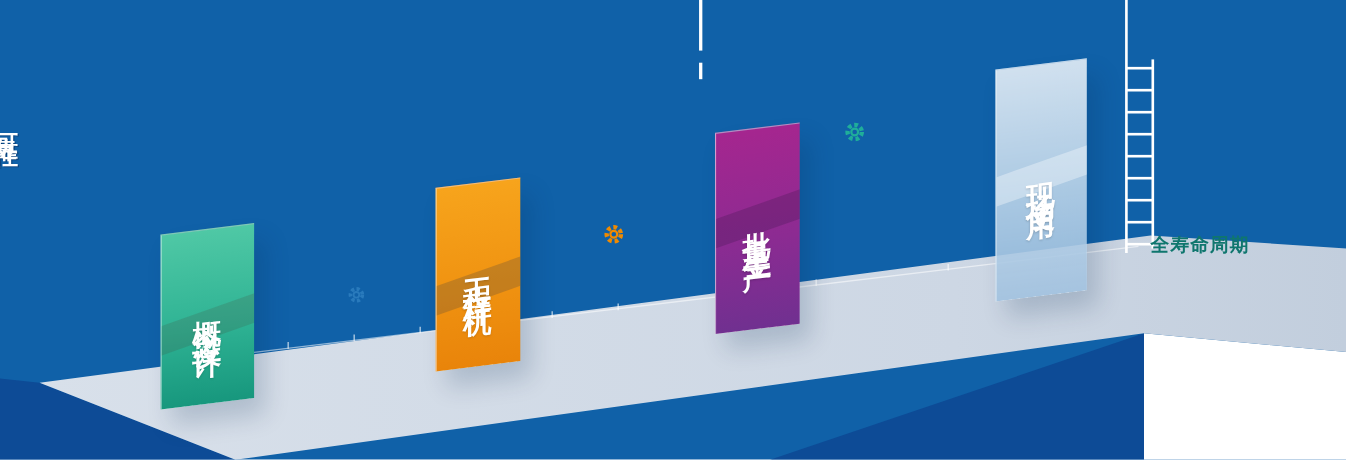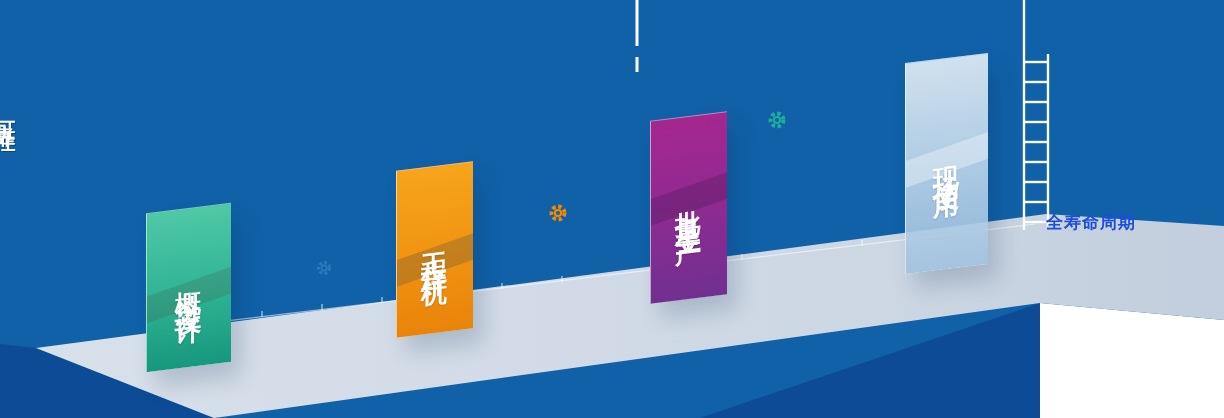--- a/index.html
+++ b/index.html
@@ -52,21 +52,21 @@
 
   
   .axis-left {
     position:absolute; left:-9px; top:104px;
     writing-mode:vertical-rl; text-orientation:upright;
     color:#ffffff; font-weight:bold; font-size:21px; letter-spacing:5px;
     text-shadow:1px 1px 0 rgba(8,50,100,0.55);
   }
   .axis-right {
     position:absolute; left:1046px; top:211px;
-    color:#1d4ed8; font-weight:bold; font-size:17px; letter-spacing:1px;
+    color:#0f766e; font-weight:bold; font-size:17px; letter-spacing:1px;
     white-space:nowrap;
   }
 </style>
 </head>
 <body>
 
 <div class="canvas">
 
   <svg class="bg-svg" width="1224" height="418" viewBox="0 0 1224 418">
     <defs>

